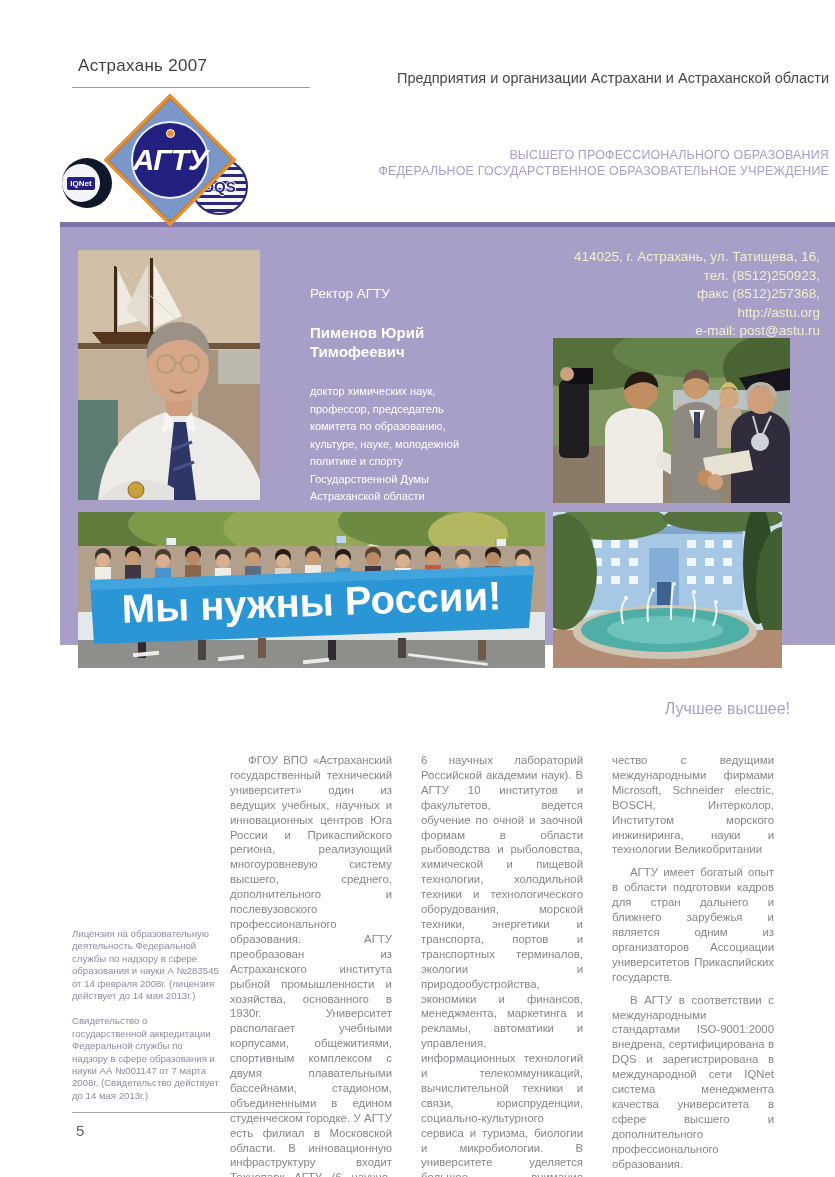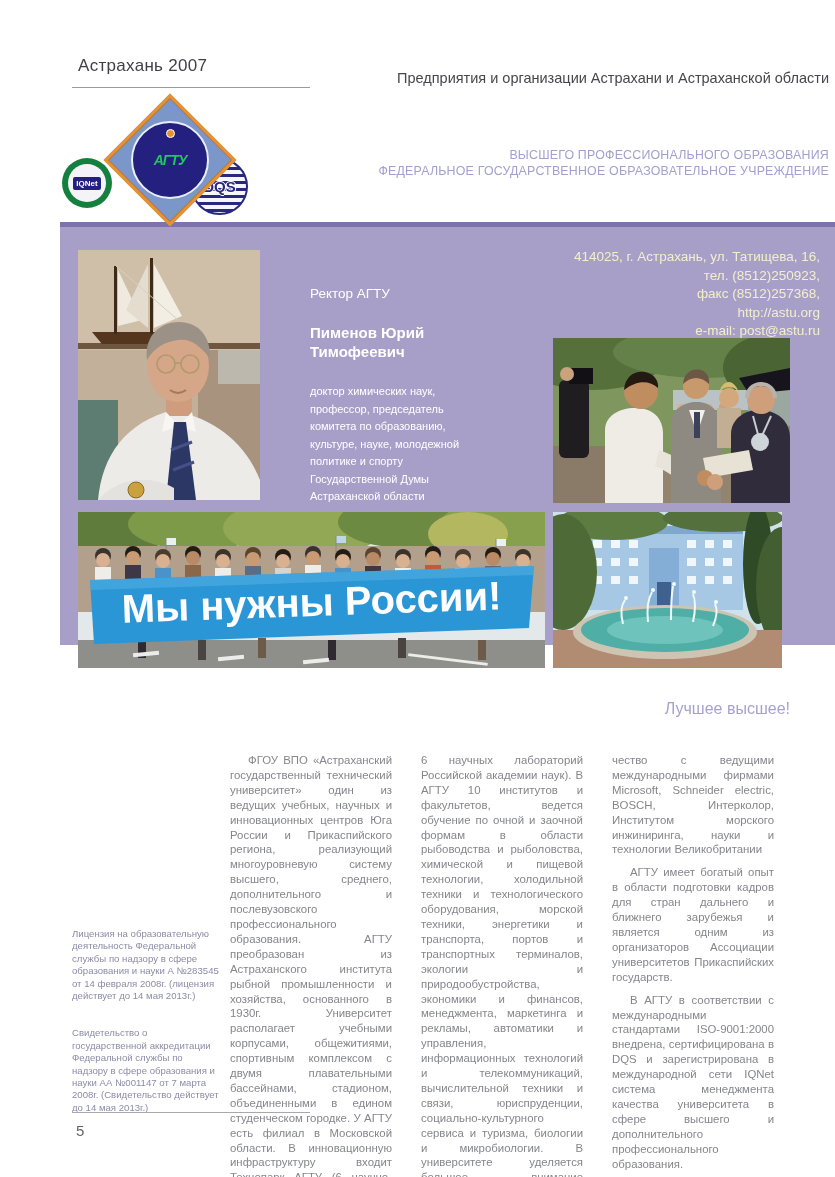--- a/index.html
+++ b/index.html
@@ -9,31 +9,31 @@
   
   .edition { position:absolute; left:78px; top:56px; font-size:17px; color:#3f3f45; letter-spacing:.3px; }
   .edition-rule { position:absolute; left:72px; top:87px; width:238px; height:1px; background:#9a9aa0; }
   .header-right { position:absolute; right:6px; top:70px; font-size:14.5px; color:#46464c; }
 
   
   .band { position:absolute; left:60px; top:222px; width:775px; height:423px; background:#a89fc8; border-top:5px solid #7e72ac; }
 
   
   .logo-iqnet { position:absolute; left:62px; top:158px; width:50px; height:50px; border-radius:50%;
-                background:#15803d; display:flex; align-items:center; justify-content:center; z-index:4; }
+                background:#0f172a; display:flex; align-items:center; justify-content:flex-start; z-index:4; }
   .logo-iqnet .inner { width:38px; height:38px; border-radius:50%; background:#f4f4f8; display:flex; align-items:center; justify-content:center; }
   .logo-iqnet .pill { background:#232080; color:#fff; font-size:8px; font-weight:bold; padding:2px 3px; border-radius:2px; }
   .logo-diamond { position:absolute; left:104px; top:94px; width:132px; height:132px; z-index:5; }
   .diamond-sq { position:absolute; left:19px; top:19px; width:94px; height:94px; background:#7b96c8;
                 border:3px solid #e8922e; transform:rotate(45deg); box-shadow:0 0 0 1px #c8742a inset; }
   .logo-circle { position:absolute; left:27px; top:27px; width:78px; height:78px; border-radius:50%;
                  background:#232080; border:2px solid #e9edf5; display:flex; align-items:center; justify-content:center; }
   .logo-dot { position:absolute; left:50%; top:6px; width:9px; height:9px; margin-left:-4px; border-radius:50%;
               background:#e8922e; border:1px solid #fff; }
-  .logo-abbr { color:#22c55e; font-weight:bold; font-style:italic; font-size:14px; letter-spacing:-1px; }
+  .logo-abbr { color:#ffffff; font-weight:bold; font-style:italic; font-size:30px; letter-spacing:-1px; }
   .logo-dqs { position:absolute; left:191px; top:158px; width:57px; height:57px; border-radius:50%;
               background:repeating-linear-gradient(180deg,#28287e 0 3.5px,#f6f6fa 3.5px 7px);
               border:2px solid #28287e; display:flex; align-items:center; justify-content:center; z-index:4; }
   .logo-dqs .lbl { font-size:15px; font-weight:bold; color:#28287e;
                    text-shadow:-1px 0 #fff,1px 0 #fff,0 -1px #fff,0 1px #fff; }
 
   
   .fed-block { position:absolute; right:6px; top:147px; text-align:right; z-index:3; }
   .fed-small { font-size:12.4px; color:#a39fce; line-height:16px; letter-spacing:.2px; }
   .uni-name { margin-top:4px; font-size:16px; font-weight:bold; color:#8a83c0; letter-spacing:.2px; }
@@ -61,21 +61,21 @@
 
   
   .article { position:absolute; left:222px; top:745px; width:560px; display:flex; gap:13px; }
   .article .col { width:178px; font-size:11.4px; line-height:14.9px; color:#85868b; text-align:justify; }
   .article p { margin:8px; }
   .article p.indent { text-indent:18px; }
 
   
   .sidebar-notes { position:absolute; left:72px; top:928px; width:148px; font-size:9.6px;
                    line-height:12.4px; color:#8c8ba6; }
-  .sidebar-notes p + p { margin-top:25px; }
+  .sidebar-notes p + p { margin-top:13px; }
 
   
   .footer-rule { position:absolute; left:72px; top:1112px; width:238px; height:1px; background:#a8a8ac; }
   .page-number { position:absolute; left:76px; top:1122px; font-size:15px; color:#636468; }
 </style>
 </head>
 <body>
 
 <div class="page">
 

